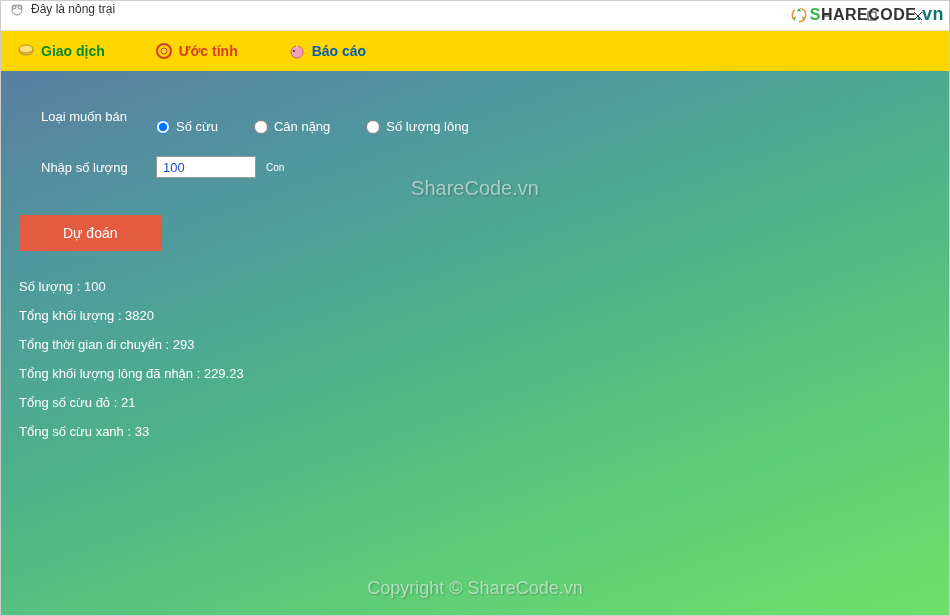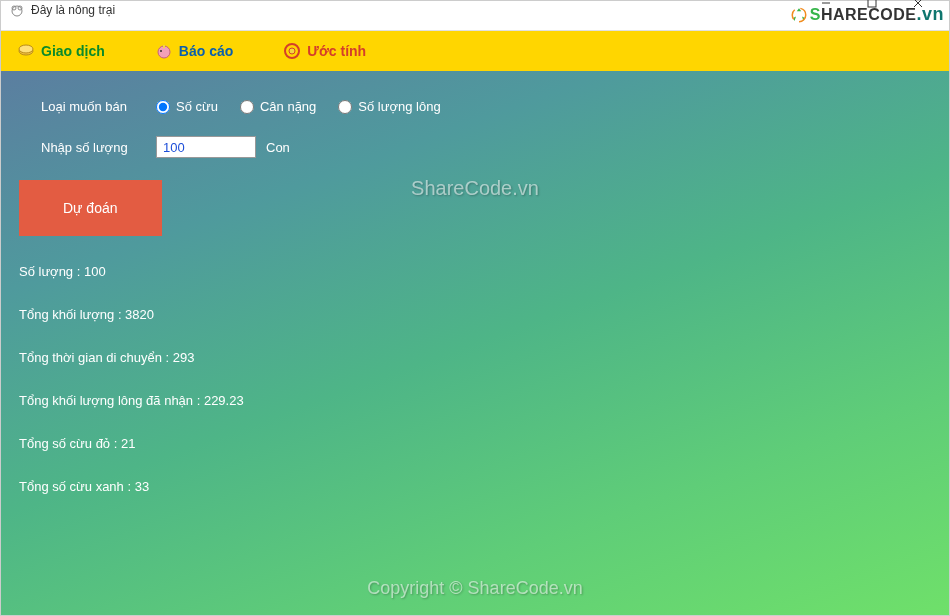--- a/index.html
+++ b/index.html
@@ -14,23 +14,23 @@
     .window {
       width: 100%;
       height: 100%;
       display: flex;
       flex-direction: column;
       border: 1px solid #ccc;
     }
     .titlebar {
       height: 30px;
       display: flex;
-      align-items: flex-end;
+      align-items: flex-start;
       justify-content: space-between;
-      padding: 12px 8px;
+      padding: 0 8px;
       background: #fff;
       border-bottom: 1px solid #e0e0e0;
     }
     .titlebar-left {
       display: flex;
       align-items: center;
       gap: 6px;
     }
     .titlebar-icon { width: 16px; height: 16px; display: inline-flex; align-items: center; justify-content: center; }
     .title-text { font-size: 12px; color: #333; }
@@ -96,48 +96,48 @@
       display: flex;
       align-items: center;
       margin-bottom: 22px;
     }
     .form-label {
       width: 115px;
       font-size: 13px;
       color: #fff;
       margin-left: 22px;
     }
-    .radio-group { display: flex; align-items: center; gap: 22px; }
+    .radio-group { display: flex; align-items: center; gap: 36px; margin-top: 20px; }
     .radio-item { display: flex; align-items: center; gap: 6px; cursor: pointer; }
     .radio-item input[type=radio] { width: 14px; height: 14px; cursor: pointer; }
     .radio-item span { font-size: 13px; color: #fff; }
     .qty-input {
       width: 100px;
       height: 22px;
       padding: 2px 6px;
       font-size: 13px;
       border: 1px solid #999;
       background: #fff;
       color: #1d4ed8;
     }
-    .unit-label { margin-left: 10px; font-size: 13px; color: #fff; }
+    .unit-label { margin-left: 10px; font-size: 10px; color: #fff; }
     .predict-btn {
-      margin-top: 0;
+      margin-top: 15px;
       background: #e35c42;
       color: #fff;
       border: none;
-      padding: 20px 44px;
+      padding: 10px 44px;
       font-size: 14px;
       cursor: pointer;
     }
     .results {
       margin-top: 28px;
       display: flex;
       flex-direction: column;
-      gap: 28px;
+      gap: 14px;
     }
     .result-line { font-size: 13px; color: #fff; }
 
     .watermark-center {
       position: absolute;
       top: 106px;
       left: 50%;
       transform: translateX(-50%);
       font-size: 20px;
       color: rgba(255,255,255,0.55);
@@ -202,38 +202,38 @@
   <div class="menubar">
     <div class="menu-item green">
       <span class="menu-icon">
         <svg viewBox="0 0 18 18" width="18" height="18">
             <ellipse cx="9" cy="9" rx="7" ry="4" fill="#f5c542" stroke="#b88a1a" stroke-width="1"></ellipse>
             <ellipse cx="9" cy="7" rx="7" ry="4" fill="#ffe07a" stroke="#b88a1a" stroke-width="1"></ellipse>
           </svg>
       </span>
       <span class="mi-label">Giao dịch</span>
     </div>
+    <div class="menu-item red">
+      <span class="menu-icon">
+        <svg viewBox="0 0 18 18" width="18" height="18">
+            <circle cx="9" cy="9" r="7" fill="none" stroke="#d43e2a" stroke-width="2"></circle>
+            <circle cx="9" cy="9" r="3" fill="#f2d542" stroke="#d43e2a" stroke-width="1"></circle>
+          </svg>
+      </span>
+      <span class="mi-label">Ước tính</span>
+    </div>
     <div class="menu-item blue">
       <span class="menu-icon">
         <svg viewBox="0 0 18 18" width="18" height="18">
             <circle cx="9" cy="10" r="6" fill="#f2a0b8" stroke="#c4607f" stroke-width="1"></circle>
             <circle cx="6" cy="9" r="1" fill="#333"></circle>
             <rect x="8" y="3" width="2" height="3" fill="#f2d542"></rect>
           </svg>
       </span>
       <span class="mi-label">Báo cáo</span>
-    </div>
-    <div class="menu-item red">
-      <span class="menu-icon">
-        <svg viewBox="0 0 18 18" width="18" height="18">
-            <circle cx="9" cy="9" r="7" fill="none" stroke="#d43e2a" stroke-width="2"></circle>
-            <circle cx="9" cy="9" r="3" fill="#f2d542" stroke="#d43e2a" stroke-width="1"></circle>
-          </svg>
-      </span>
-      <span class="mi-label">Ước tính</span>
     </div>
   </div>
 
   <div class="content">
     <div class="form-row">
       <div class="form-label">Loại muốn bán</div>
       <div class="radio-group">
         <label class="radio-item">
           <input type="radio" name="selltype" checked="" style="">
           <span>Số cừu</span>

